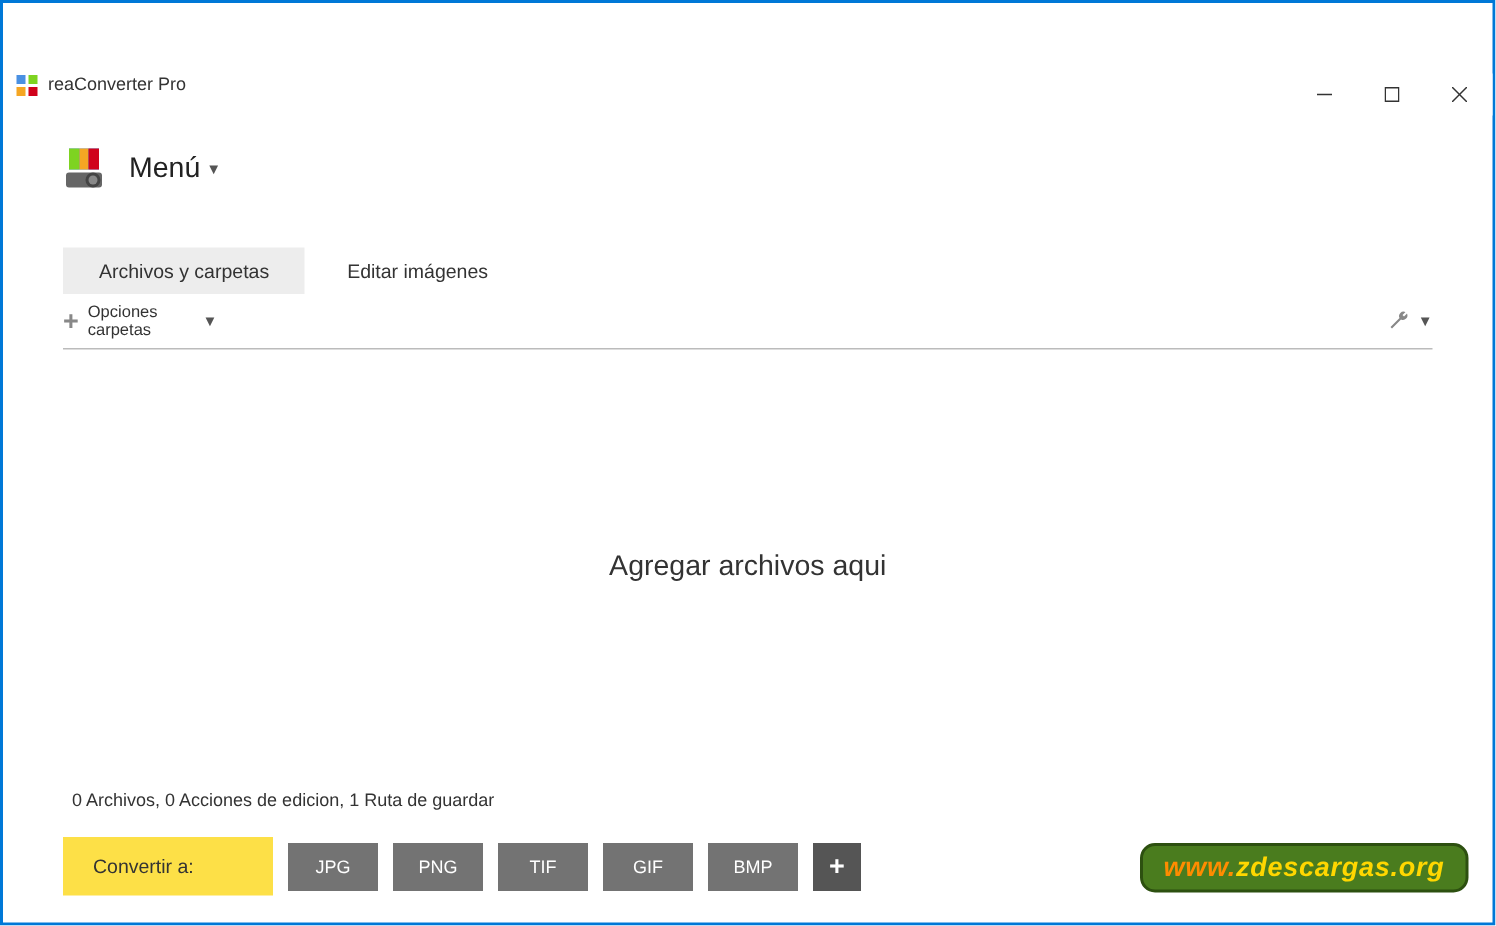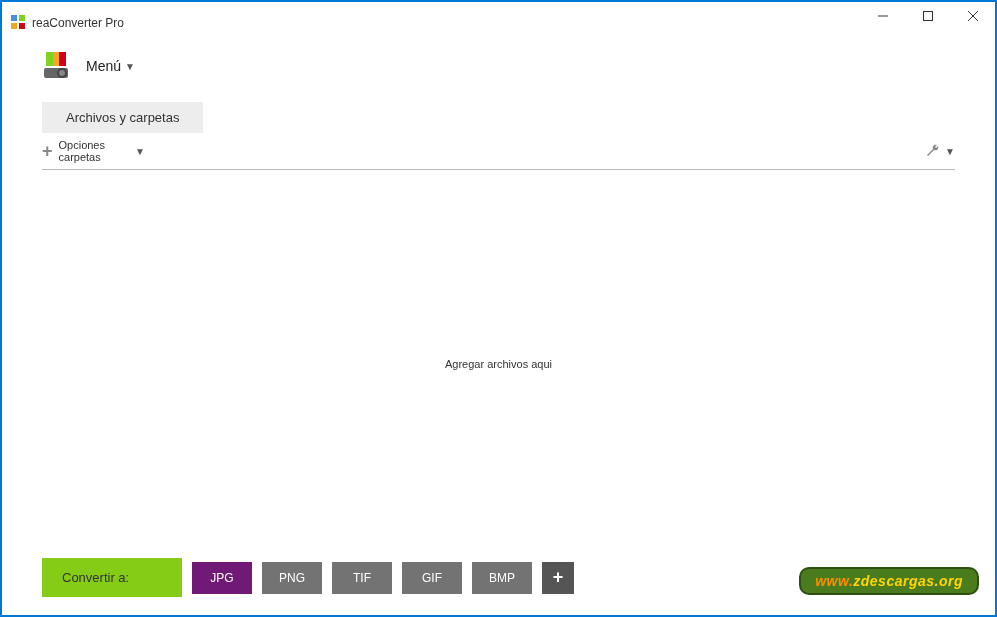--- a/index.html
+++ b/index.html
@@ -1,59 +1,59 @@
 <!DOCTYPE html>
 <html><head>
 <meta charset="utf-8">
 <style>
 * { margin: 0; padding: 0; box-sizing: border-box; font-family: "Segoe UI", Tahoma, sans-serif; }
 body { background: #fff; width: 997px; height: 617px; overflow: hidden; position: relative; }
 
 .window { width: 997px; height: 617px; border: 2px solid #0078d7; background: #fff; display: flex; flex-direction: column; }
 
-.titlebar { height: 28px; background: #fff; display: flex; align-items: flex-end; padding: 0 0 0 8px; font-size: 12px; color: #333; }
+.titlebar { height: 28px; background: #fff; display: flex; align-items: flex-start; padding: 0 0 0 8px; font-size: 12px; color: #333; margin-top: 47px; }
 .titlebar .app-icon { width: 16px; height: 16px; margin-right: 6px; display: inline-flex; }
 .titlebar .title-text { flex: 1; }
 .titlebar .win-controls { display: flex; }
 .titlebar .win-btn { width: 45px; height: 28px; display: flex; align-items: center; justify-content: center; color: #333; }
 
 .content { flex: 1; padding: 20px 40px 10px 40px; display: flex; flex-direction: column; }
 
 .menu-row { display: flex; align-items: center; margin-bottom: 20px; }
 .menu-icon { width: 32px; height: 32px; margin-right: 12px; }
-.menu-label { font-size: 14px; color: #222; margin-right: 4px; }
+.menu-label { font-size: 19px; color: #222; margin-right: 4px; }
 .dropdown-caret { font-size: 10px; color: #555; }
 
-.tabs { display: flex; gap: 4px; margin-bottom: 0; }
+.tabs { display: flex; gap: 4px; margin-bottom: 0; margin-top: 16px; }
 .tab { padding: 8px 24px; font-size: 13px; color: #333; cursor: pointer; }
 .tab.active { background: #ededed; }
 
 .toolbar-row { display: flex; align-items: center; border-bottom: 1px solid #bbb; padding: 6px 0 6px 0; margin-bottom: 0; }
 .add-files { display: flex; align-items: center; cursor: pointer; }
 .plus-mini { font-size: 18px; color: #888; font-weight: bold; margin-right: 6px; }
 .add-files-text { font-size: 11px; line-height: 12px; color: #333; }
 .add-files-caret { font-size: 10px; color: #555; margin-left: 30px; }
 .toolbar-spacer { flex: 1; }
 .wrench { color: #888; display: flex; align-items: center; }
 .wrench svg { width: 16px; height: 16px; }
 .wrench .caret { font-size: 10px; margin-left: 4px; color: #555; }
 
 .drop-area { flex: 1; display: flex; align-items: center; justify-content: center; }
-.drop-text { font-size: 11px; color: #333; }
+.drop-text { font-size: 19px; color: #333; }
 
 .status-line { font-size: 12px; color: #333; padding: 4px 6px 18px 6px; }
 
 .bottom-bar { display: flex; align-items: center; gap: 10px; padding: 0 0 8px 0; }
-.convert-label { background: #84cc16; padding: 12px 20px; font-size: 13px; color: #333; min-width: 140px; }
+.convert-label { background: #fde047; padding: 12px 20px; font-size: 13px; color: #333; min-width: 140px; }
 .fmt-btn { width: 60px; height: 32px; display: flex; align-items: center; justify-content: center; color: #fff; font-size: 12px; cursor: pointer; }
-.fmt-jpg { background: #701a75; }
+.fmt-jpg { background: #737373; }
 .fmt-grey { background: #737373; }
 .fmt-plus { background: #555; width: 32px; font-size: 18px; font-weight: bold; }
 
-.watermark { position: absolute; right: 18px; bottom: 22px; background: #4a7c1e; border: 2px solid #2d5010; border-radius: 10px; padding: 4px 14px; font-weight: bold; font-size: 14px; font-style: italic; letter-spacing: 0.5px; }
+.watermark { position: absolute; right: 18px; bottom: 22px; background: #4a7c1e; border: 2px solid #2d5010; border-radius: 10px; padding: 4px 14px; font-weight: bold; font-size: 18px; font-style: italic; letter-spacing: 0.5px; }
 .watermark .wm1 { color: #ff8c00; }
 .watermark .wm2 { color: #ffd700; }
 </style>
 </head>
 <body>
 
 <div class="window">
 
   <div class="titlebar">
     <span class="app-icon">
@@ -98,20 +98,21 @@
           <circle cx="20" cy="23" r="5" fill="#444"></circle>
           <circle cx="20" cy="23" r="3" fill="#888"></circle>
         </svg>
       </span>
       <span class="menu-label">Menú</span>
       <span class="dropdown-caret">▼</span>
     </div>
 
     <div class="tabs">
       <div class="tab active">Archivos y carpetas</div>
+      <div class="tab">Editar imágenes</div>
     </div>
 
     <div class="toolbar-row">
       <div class="add-files">
         <span class="plus-mini">+</span>
         <div class="add-files-text">
           <div>Opciones</div>
           <div>carpetas</div>
         </div>
         <span class="add-files-caret">▼</span>
@@ -122,20 +123,21 @@
             <path d="M13 3 a3 3 0 0 1-4 4 L3 13 l-1-1 6-6 a3 3 0 0 1 4-4 l-2 2 1 1 2-2z" fill="#888"></path>
           </svg>
         <span class="caret">▼</span>
       </div>
     </div>
 
     <div class="drop-area">
       <span class="drop-text">Agregar archivos aqui</span>
     </div>
 
+    <div class="status-line">0 Archivos, 0 Acciones de edicion, 1 Ruta de guardar</div>
 
     <div class="bottom-bar">
       <div class="convert-label">Convertir a:</div>
       <div class="fmt-btn fmt-jpg">JPG</div>
       <div class="fmt-btn fmt-grey">PNG</div>
       <div class="fmt-btn fmt-grey">TIF</div>
       <div class="fmt-btn fmt-grey">GIF</div>
       <div class="fmt-btn fmt-grey">BMP</div>
       <div class="fmt-btn fmt-plus">+</div>
     </div>

